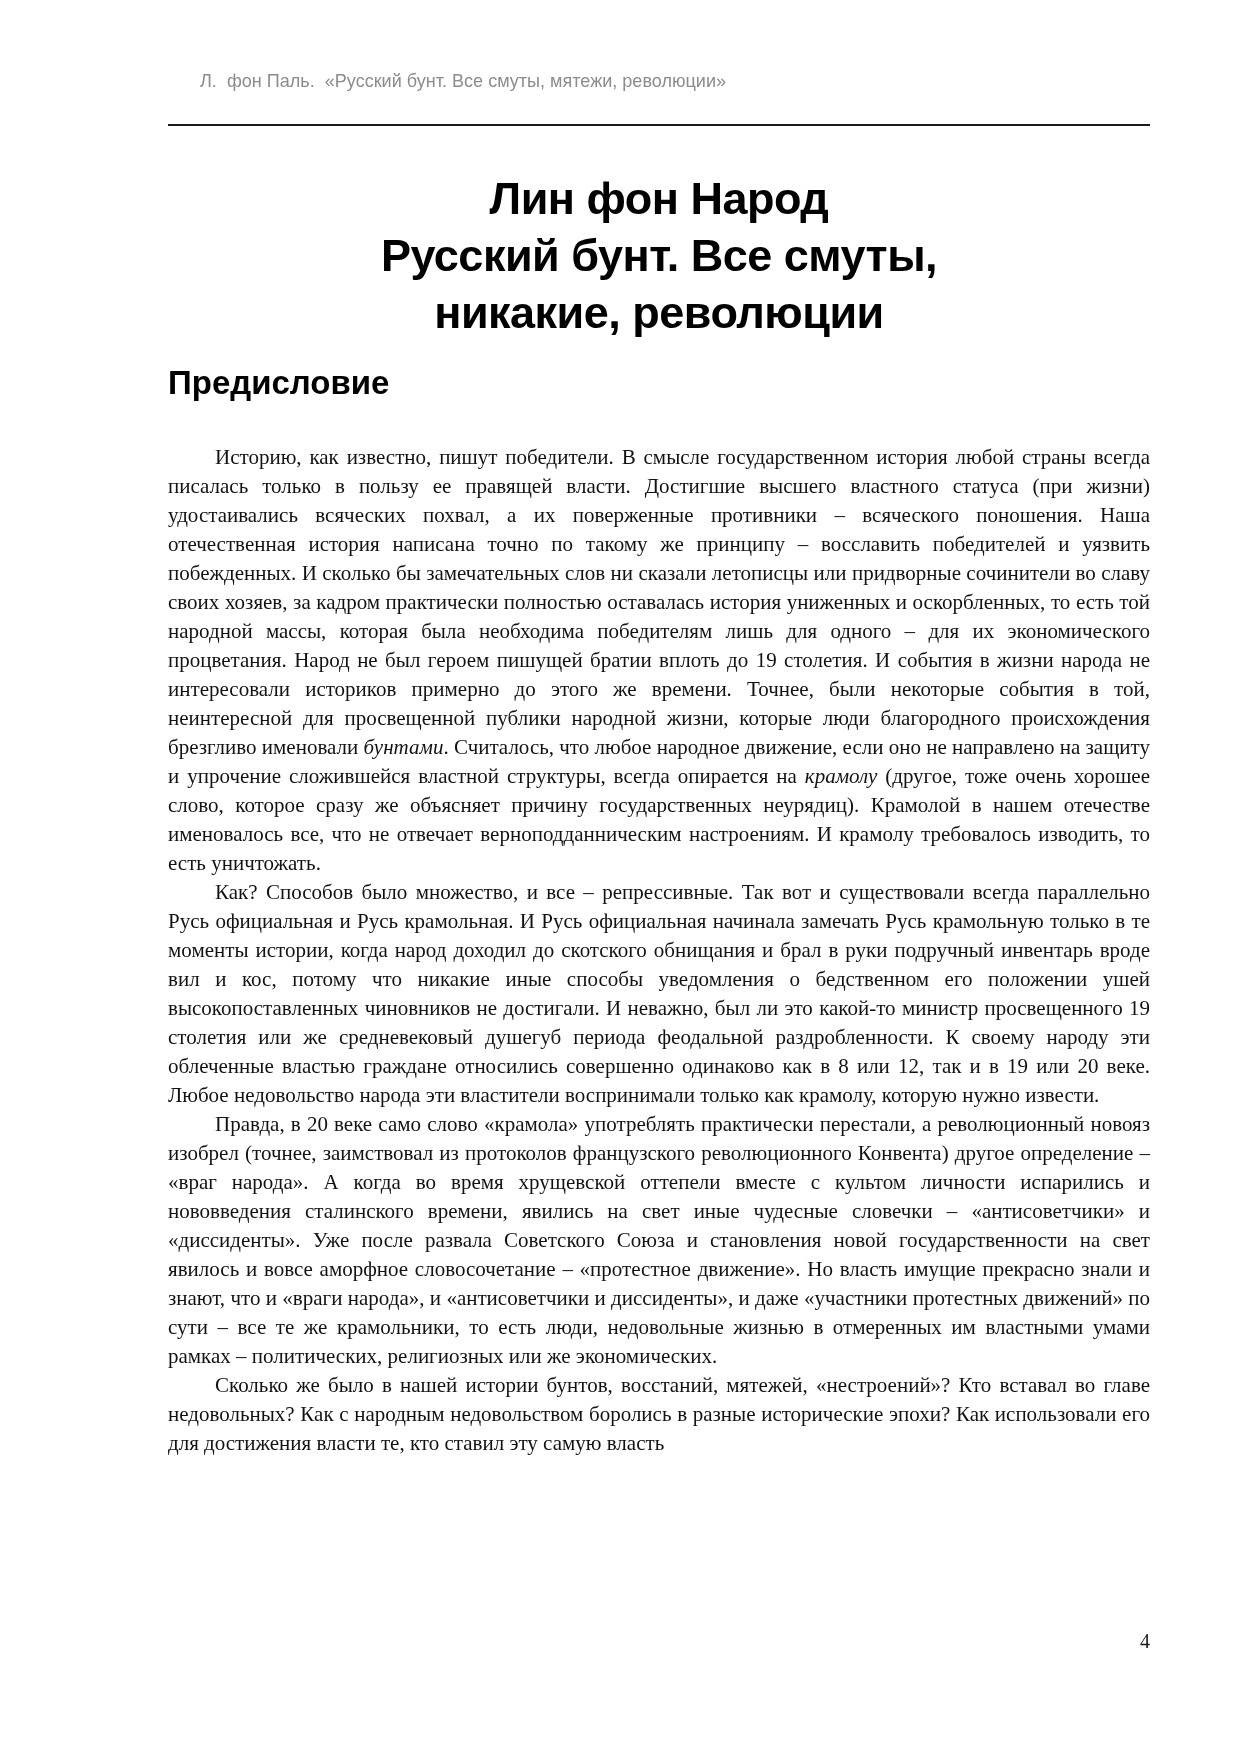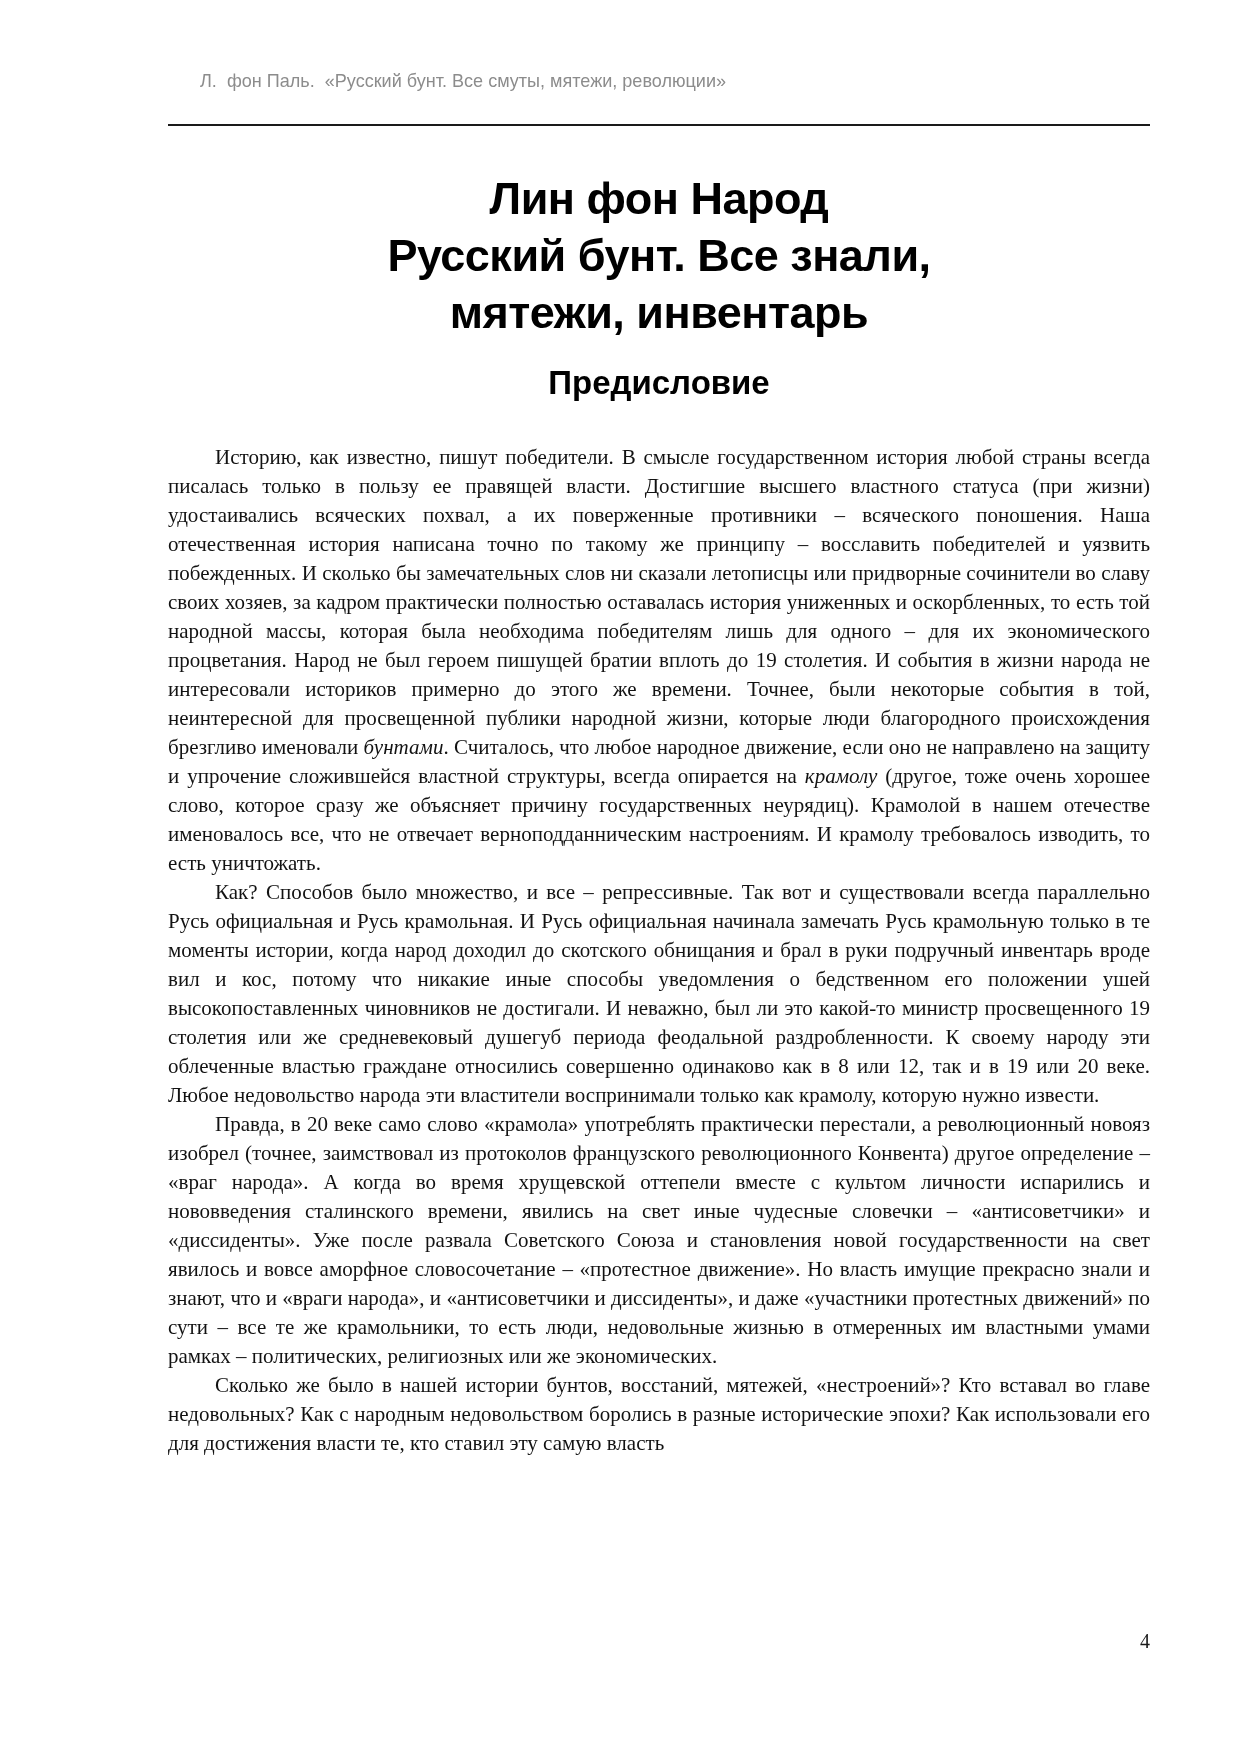--- a/index.html
+++ b/index.html
@@ -45,21 +45,21 @@
     letter-spacing: -0.5px;
     text-align: center;
     color: #000000;
   }
   .section-heading {
     margin: 22px 0 0 0;
     font-family: "Liberation Sans", sans-serif;
     font-weight: bold;
     font-size: 33px;
     line-height: 40px;
-    text-align: center;
+    text-align: left;
     color: #000000;
   }
   .body-text {
     margin-top: 40px;
     font-family: "Liberation Serif", serif;
     font-size: 21px;
     line-height: 29px;
     text-align: justify;
     color: #121212;
   }
@@ -87,22 +87,22 @@
 
 <div class="page">
   <div class="content-box">
 
     <div class="page-header">
       <span class="condensed">Л.  фон Паль.  «Русский бунт. Все смуты, мятежи, революции»</span>
     </div>
 
     <h1 class="book-title">
       <div>Лин фон Народ</div>
-      <div>Русский бунт. Все знали,</div>
-      <div>мятежи, инвентарь</div>
+      <div>Русский бунт. Все смуты,</div>
+      <div>никакие, революции</div>
     </h1>
 
     <h2 class="section-heading">Предисловие</h2>
 
     <div class="body-text">
         <p><span>Историю, как известно, пишут победители. В смысле государственном история любой страны всегда писалась только в пользу ее правящей власти. Достигшие высшего властного статуса (при жизни) удостаивались всяческих похвал, а их поверженные противники – всяческого поношения. Наша отечественная история написана точно по такому же принципу – восславить победителей и уязвить побежденных. И сколько бы замечательных слов ни сказали летописцы или придворные сочинители во славу своих хозяев, за кадром практически полностью оставалась история униженных и оскорбленных, то есть той народной массы, которая была необходима победителям лишь для одного – для их экономического процветания. Народ не был героем пишущей братии вплоть до 19 столетия. И события в жизни народа не интересовали историков примерно до этого же времени. Точнее, были некоторые события в той, неинтересной для просвещенной публики народной жизни, которые люди благородного происхождения брезгливо именовали </span><em>бунтами</em><span>. Считалось, что любое народное движение, если оно не направлено на защиту и упрочение сложившейся властной структуры, всегда опирается на </span><em>крамолу</em><span> (другое, тоже очень хорошее слово, которое сразу же объясняет причину государственных неурядиц). Крамолой в нашем отечестве именовалось все, что не отвечает верноподданническим настроениям. И крамолу требовалось изводить, то есть уничтожать.</span></p>
         <p><span>Как? Способов было множество, и все – репрессивные. Так вот и существовали всегда параллельно Русь официальная и Русь крамольная. И Русь официальная начинала замечать Русь крамольную только в те моменты истории, когда народ доходил до скотского обнищания и брал в руки подручный инвентарь вроде вил и кос, потому что никакие иные способы уведомления о бедственном его положении ушей высокопоставленных чиновников не достигали. И неважно, был ли это какой-то министр просвещенного 19 столетия или же средневековый душегуб периода феодальной раздробленности. К своему народу эти облеченные властью граждане относились совершенно одинаково как в 8 или 12, так и в 19 или 20 веке. Любое недовольство народа эти властители воспринимали только как крамолу, которую нужно извести.</span></p>
         <p><span>Правда, в 20 веке само слово «крамола» употреблять практически перестали, а революционный новояз изобрел (точнее, заимствовал из протоколов французского революционного Конвента) другое определение – «враг народа». А когда во время хрущевской оттепели вместе с культом личности испарились и нововведения сталинского времени, явились на свет иные чудесные словечки – «антисоветчики» и «диссиденты». Уже после развала Советского Союза и становления новой государственности на свет явилось и вовсе аморфное словосочетание – «протестное движение». Но власть имущие прекрасно знали и знают, что и «враги народа», и «антисоветчики и диссиденты», и даже «участники протестных движений» по сути – все те же крамольники, то есть люди, недовольные жизнью в отмеренных им властными умами рамках – политических, религиозных или же экономических.</span></p>
         <p><span>Сколько же было в нашей истории бунтов, восстаний, мятежей, «нестроений»? Кто вставал во главе недовольных? Как с народным недовольством боролись в разные исторические эпохи? Как использовали его для достижения власти те, кто ставил эту самую власть</span></p>
       </div>

